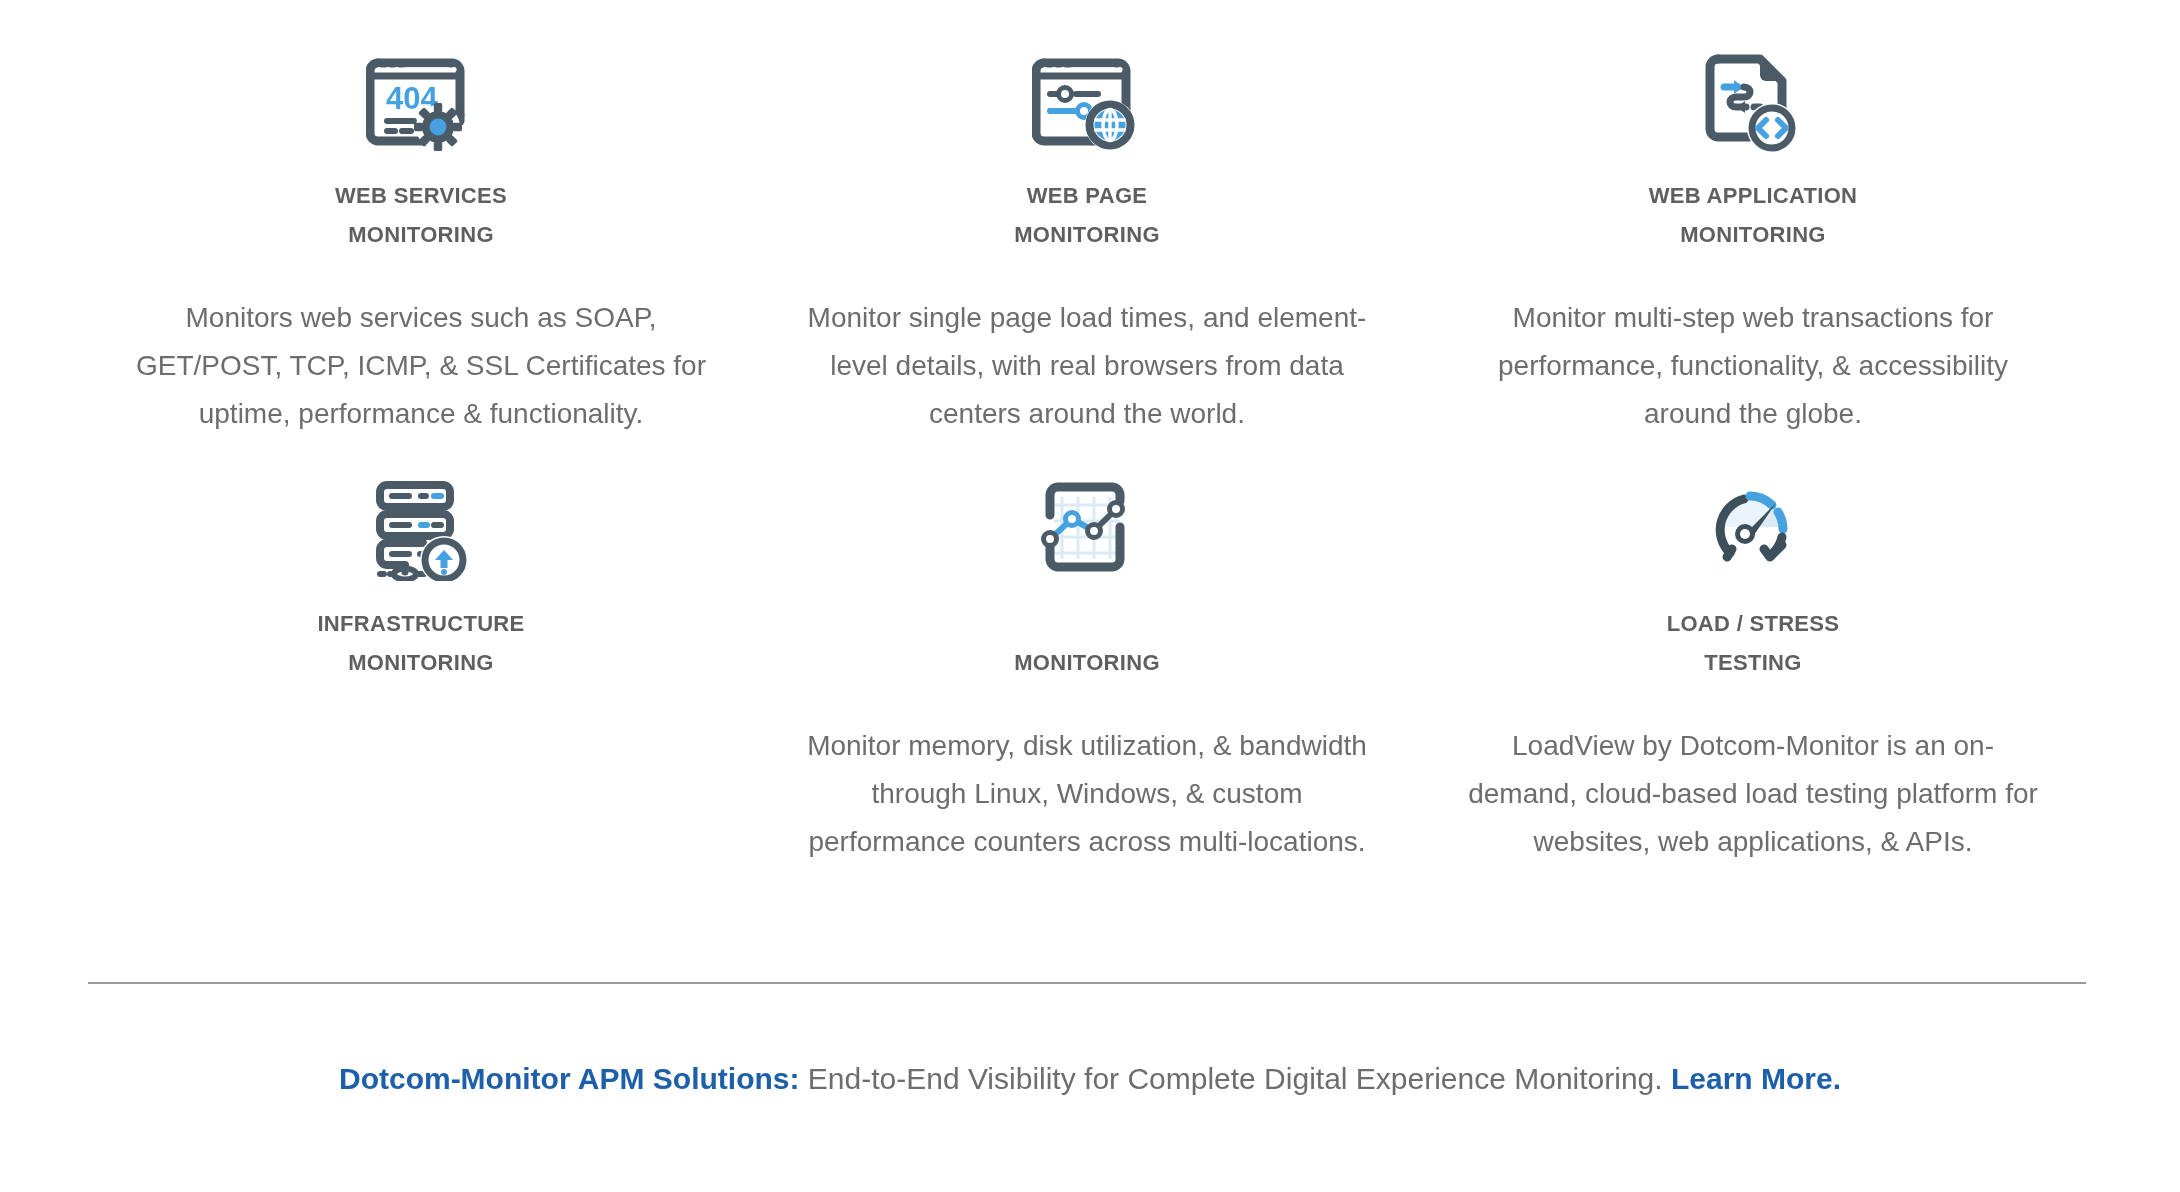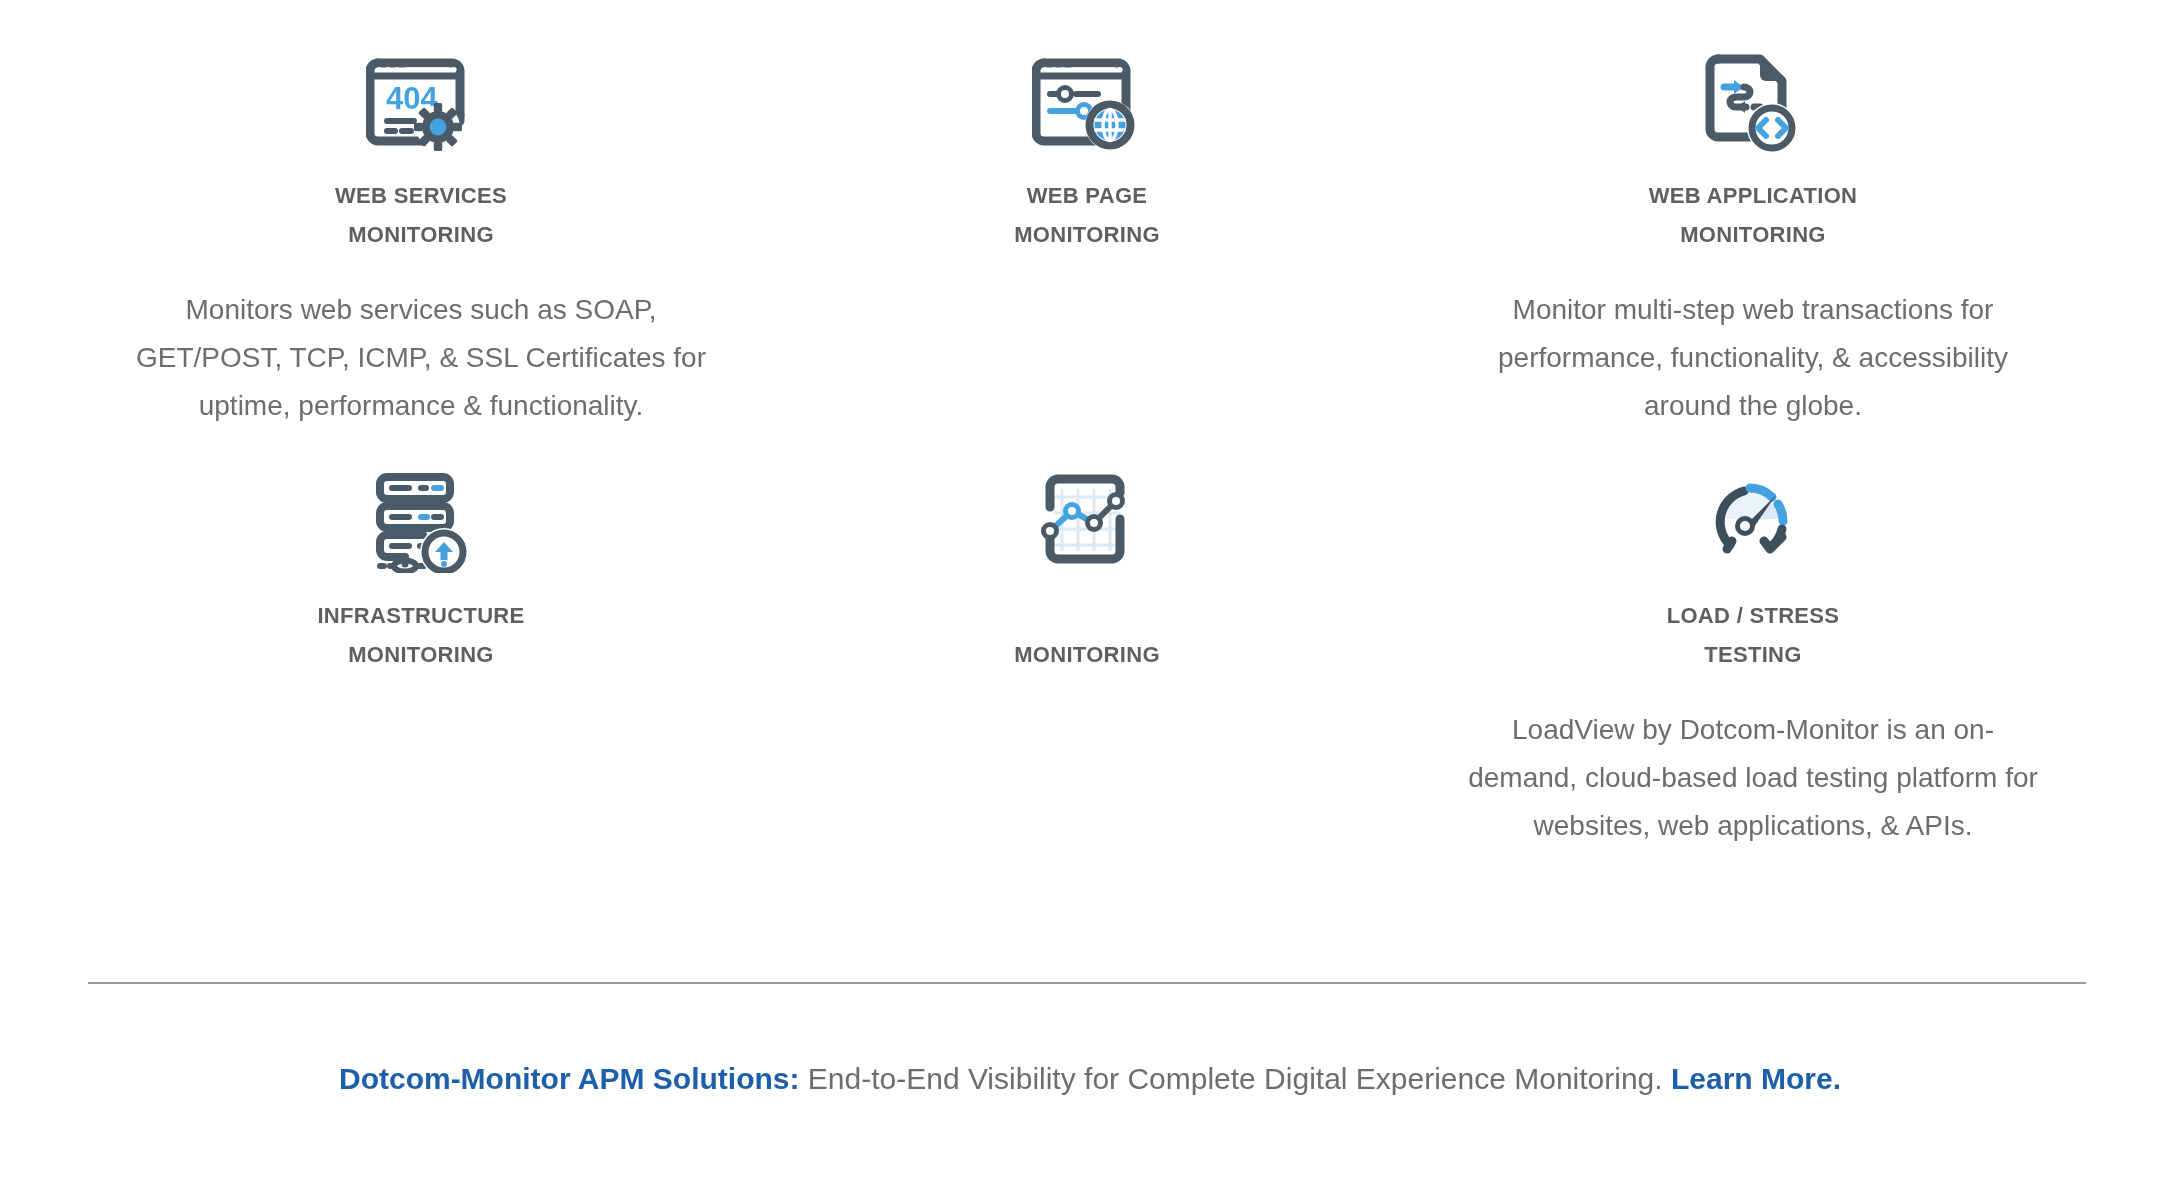--- a/index.html
+++ b/index.html
@@ -56,21 +56,21 @@
     font-weight: 700;
     letter-spacing: 0.3px;
     line-height: 39px;
     color: #5f5f5f;
     text-align: center;
     text-transform: uppercase;
     max-width: 430px;
   }
 
   .card-desc {
-    margin-top: 32px;
+    margin-top: 40px;
     font-size: 28px;
     line-height: 48px;
     color: #6d6d6d;
     text-align: center;
     font-weight: 400;
     max-width: 600px;
   }
 
   
   .grid .card.row2 { padding-top: 14px; }
@@ -182,20 +182,21 @@
             <circle cx="0" cy="0" r="25" fill="#ffffff"></circle>
             <circle cx="0" cy="0" r="20.5" fill="none" stroke="#4a5b67" stroke-width="8"></circle>
             <circle cx="0" cy="0" r="15.5" fill="#45a1e0"></circle>
             <path d="M-15.5 -5 h31 M-15.5 5 h31" stroke="#ffffff" stroke-width="3.4"></path>
             <ellipse cx="0" cy="0" rx="7" ry="15.5" fill="none" stroke="#ffffff" stroke-width="3.4"></ellipse>
             <path d="M0 -16 v32" stroke="#ffffff" stroke-width="3.4"></path>
           </g>
         </svg>
       </div>
       <div class="card-title"><span>WEB PAGE</span><br><span>MONITORING</span></div>
+      <div class="card-desc">Monitor single page load times, and element-level details, with real browsers from data centers around the world.</div>
     </div>
 
     <div class="card">
       <div class="card-icon">
         <svg width="110" height="104" viewBox="0 0 110 104" fill="none" xmlns="http://www.w3.org/2000/svg">
 
           <path d="M20 10 h42 l22 22 v34" stroke="#4a5b67" stroke-width="9" stroke-linejoin="round" stroke-linecap="round" fill="none"></path>
           <path d="M20 10 a8 8 0 0 0 -8 8 v62 a8 8 0 0 0 8 8 h32" stroke="#4a5b67" stroke-width="9" stroke-linecap="round" fill="none"></path>
           <path d="M62 10 v16 a6 6 0 0 0 6 6 h16" fill="#4a5b67"></path>
 
@@ -275,20 +276,21 @@
 
           <path d="M62 54 L84 32" stroke="#4a5b67" stroke-width="6" fill="none" stroke-linecap="round"></path>
 
           <circle cx="18" cy="62" r="6.5" fill="#ffffff" stroke="#4a5b67" stroke-width="5"></circle>
           <circle cx="40" cy="42" r="6.5" fill="#ffffff" stroke="#45a1e0" stroke-width="5"></circle>
           <circle cx="62" cy="54" r="6.5" fill="#ffffff" stroke="#4a5b67" stroke-width="5"></circle>
           <circle cx="84" cy="32" r="6.5" fill="#ffffff" stroke="#4a5b67" stroke-width="5"></circle>
         </svg>
       </div>
       <div class="card-title"><br><span>MONITORING</span></div>
+      <div class="card-desc">Monitor memory, disk utilization, &amp; bandwidth through Linux, Windows, &amp; custom performance counters across multi-locations.</div>
     </div>
 
     <div class="card row2">
       <div class="card-icon">
         <svg width="110" height="104" viewBox="0 0 110 104" fill="none" xmlns="http://www.w3.org/2000/svg">
 
           <path d="M55 50 m-28 0 a28 28 0 0 1 56 0 z" fill="#eaf3fb"></path>
           <path d="M55 50 L74 30 a28 28 0 0 1 8 20 z" fill="#dceaf7"></path>
 
           <path d="M32 76 A32 32 0 0 1 46 22" stroke="#3e4f5c" stroke-width="9" fill="none" stroke-linecap="round"></path>

